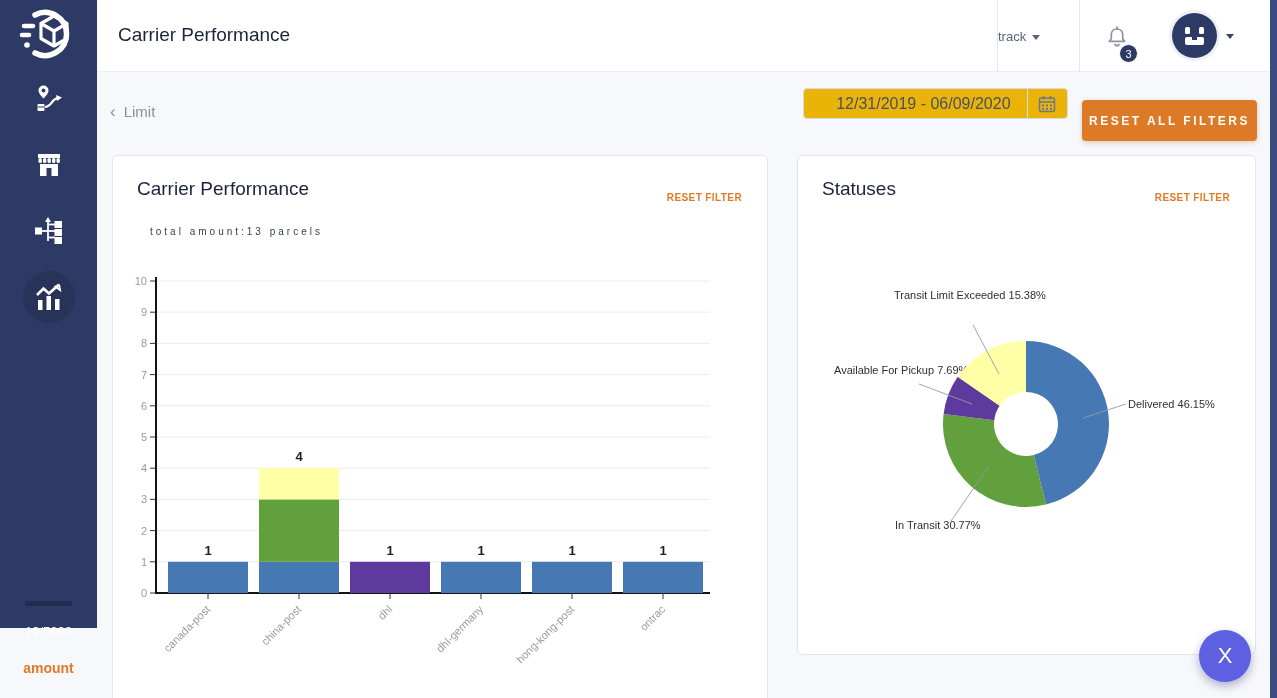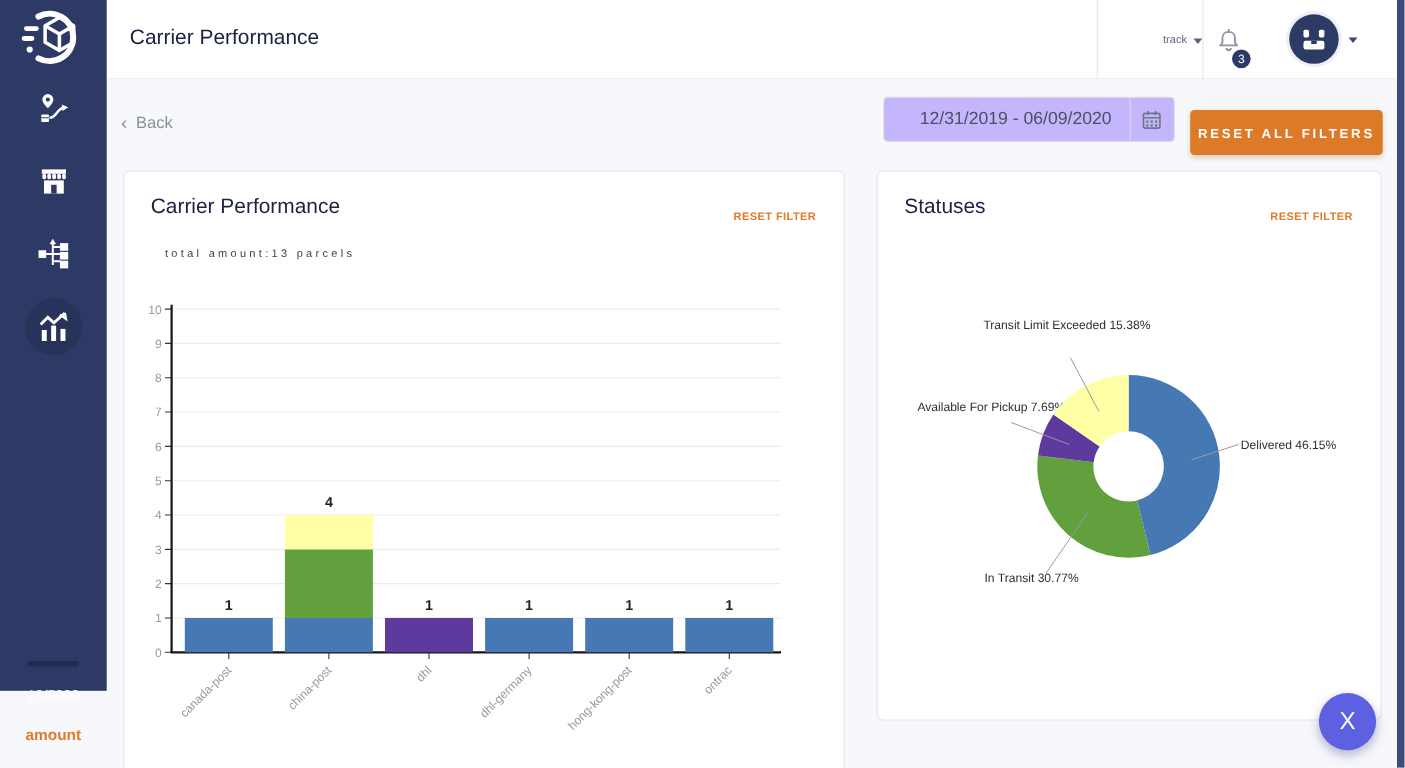--- a/index.html
+++ b/index.html
@@ -19,38 +19,38 @@
   .side-item.it3 { top:216px; }
   .side-item.it4 { top:271px; }
   .active-circle { width:52px; height:52px; border-radius:50%; background:#28335a; display:flex; align-items:center; justify-content:center; }
   .usage-bar { position:absolute; left:25px; top:601px; width:47px; height:5px; border-radius:3px; background:#222c50; }
   .usage-count { position:absolute; left:0; top:624px; width:97px; text-align:center; color:#fff; font-size:13px; }
   .upgrade { position:absolute; left:0; top:660px; width:97px; text-align:center; color:#e07b27; font-size:14px; font-weight:bold; cursor:pointer; }
 
   
   .header { position:absolute; left:97px; top:0; width:1173px; height:72px; background:#fff; border-bottom:1px solid #eceef3; z-index:10; }
   .page-title { position:absolute; left:21px; top:24px; font-size:19px; font-weight:500; color:#1c2340; }
-  .track-box { position:absolute; left:900px; top:0; width:97px; height:72px; border-left:1px solid #e3e6ee; border-right:1px solid #e3e6ee;
-               display:flex; align-items:center; justify-content:flex-end; gap:6px; color:#5a6379; font-size:10px; cursor:pointer; }
+  .track-box { position:absolute; left:900px; top:0; width:83px; height:72px; border-left:1px solid #e3e6ee; border-right:1px solid #e3e6ee;
+               display:flex; align-items:center; justify-content:flex-start; gap:6px; color:#5a6379; font-size:13px; cursor:pointer; }
   .caret { width:0; height:0; border-left:4px solid transparent; border-right:4px solid transparent; border-top:5px solid #5a6379; margin-top:2px; }
   .bell-wrap { position:absolute; left:1008px; top:25px; width:34px; height:40px; cursor:pointer; }
   .badge { position:absolute; left:14px; top:19px; width:19px; height:19px; border-radius:50%; background:#2e3a66; color:#fff;
            font-size:11px; display:flex; align-items:center; justify-content:center; border:1px solid #fff; }
   .avatar-wrap { position:absolute; left:1075px; top:13px; display:flex; align-items:center; gap:9px; cursor:pointer; }
   .avatar { width:45px; height:45px; border-radius:50%; background:#2e3a66; position:relative; box-shadow:0 0 0 3px #eef0f5; }
   .eye { position:absolute; top:14px; width:5px; height:7px; background:#fff; border-radius:1.5px; }
   .eye.l { left:13px; } .eye.r { left:27px; }
   .mouth { position:absolute; left:13px; top:24px; width:19px; height:8px; background:#fff; border-radius:2px; }
   .mouth::after { content:""; position:absolute; left:7px; top:0; width:5px; height:3px; background:#2e3a66; }
   .caret.dark { border-top-color:#3a4563; }
 
   
   .back-link { position:absolute; left:110px; top:103px; color:#8a8f99; font-size:15px; cursor:pointer; display:flex; gap:8px; align-items:center; z-index:5;}
   .back-chevron { font-size:17px; line-height:15px; color:#8a8f99; }
-  .date-box { position:absolute; left:803px; top:88px; width:265px; height:41px; background:#c4b5fd; border:1px solid #d8dce6; border-radius:4px;
+  .date-box { position:absolute; left:803px; top:88px; width:265px; height:31px; background:#eab308; border:1px solid #d8dce6; border-radius:4px;
               display:flex; z-index:5;padding-left:16px; }
   .date-text { width:221px; display:flex; align-items:center; justify-content:center; color:#4a5164; font-size:16px; cursor:pointer; }
   .cal-btn { width:43px; border-left:1px solid #d8dce6; display:flex; align-items:center; justify-content:center; cursor:pointer; }
   .reset-all-btn { position:absolute; left:1082px; top:100px; width:175px; height:41px; background:#dd7a28; border:none; border-radius:4px;
                    color:#fff; font-family:"Liberation Sans",sans-serif; font-size:12px; font-weight:bold; letter-spacing:2.5px;
                    cursor:pointer; box-shadow:0 2px 5px rgba(150,90,20,.25); z-index:5; }
 
   
   .card { position:absolute; background:#fff; border:1px solid #e2e5ee; border-radius:6px; z-index:4; }
   .card-left  { left:112px; top:155px; width:656px; height:560px; }
@@ -157,21 +157,21 @@
       <span class="eye l"></span>
       <span class="eye r"></span>
       <span class="mouth"></span>
     </div>
     <span class="caret dark"></span>
   </div>
 </header>
 
 <div class="back-link">
   <span class="back-chevron">‹</span>
-  <span>Back</span>
+  <span>Limit</span>
 </div>
 
 <div class="date-box">
   <div class="date-text">12/31/2019 - 06/09/2020</div>
   <div class="cal-btn">
     <svg viewBox="0 0 20 20" width="20" height="20">
       <rect x="2.5" y="4" width="15" height="13.5" rx="1.5" fill="none" stroke="#6e7687" stroke-width="1.5"></rect>
       <line x1="2.5" y1="8" x2="17.5" y2="8" stroke="#6e7687" stroke-width="1.5"></line>
       <line x1="6.5" y1="2" x2="6.5" y2="5.5" stroke="#6e7687" stroke-width="1.5"></line>
       <line x1="13.5" y1="2" x2="13.5" y2="5.5" stroke="#6e7687" stroke-width="1.5"></line>

